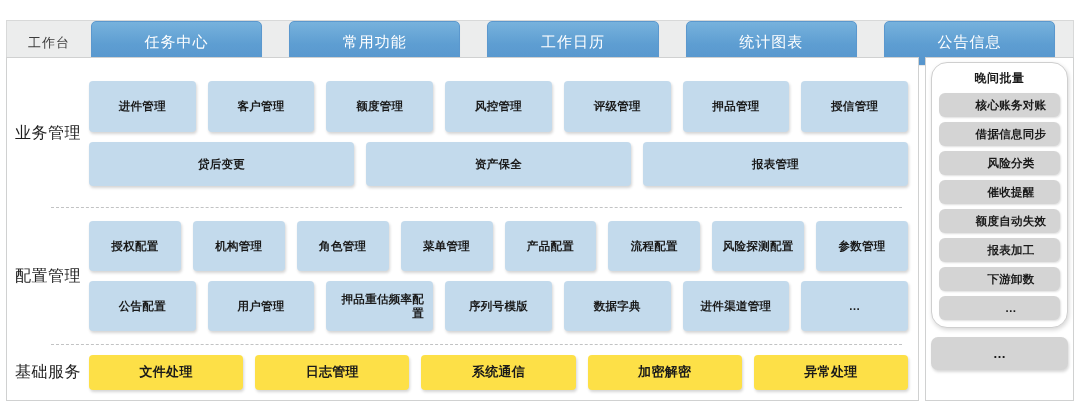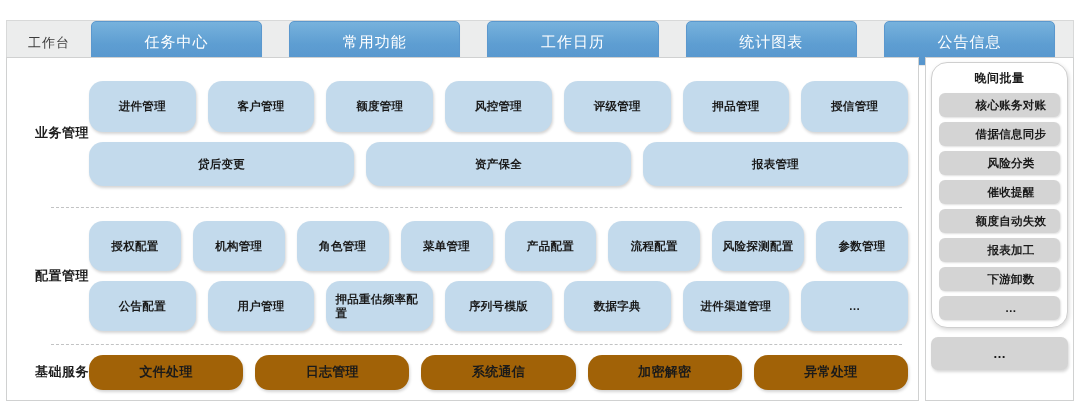--- a/index.html
+++ b/index.html
@@ -87,61 +87,61 @@
 
   .divider {
     height: 0;
     border-top: 1px dashed #c2c3c4;
     margin: 0 16px 0 44px;
   }
 
   .sec-title {
     flex: 0 0 74px;
     width: 74px;
-    font-size: 13px;
-    font-weight: bold;
+    font-size: 16px;
+    font-weight: normal;
     color: #1d1d1d;
-    text-align: right;
+    text-align: left;
     letter-spacing: 0.5px;
     line-height: 1.3;
   }
   .sec-rows {
     flex: 1 1 auto;
     display: flex;
     flex-direction: column;
     justify-content: center;
     gap: 10px;
     height: 100%;
   }
   .row {
     display: flex;
     gap: 12px;
     align-items: stretch;
   }
 
   .tile {
     flex: 1 1 0;
     min-width: 0;
-    border-radius: 14px;
-    display: flex;
-    align-items: center;
-    justify-content: center;
-    text-align: left;
+    border-radius: 4px;
+    display: flex;
+    align-items: center;
+    justify-content: center;
+    text-align: right;
     font-size: 11.5px;
     font-weight: bold;
     color: #1a1a1a;
     letter-spacing: 0.3px;
     line-height: 1.25;
     cursor: pointer;
     box-sizing: border-box;
     padding: 2px 9px;
     box-shadow: 1px 2px 3px rgba(0,0,0,0.17);
   }
   .tile.blue { background: #c3daec; }
-  .tile.grey { background: #a16207; }
+  .tile.grey { background: #fde047; }
 
   .row-business-1 .tile { height: 51px; }
   .row-business-2 .tile { height: 44px; }
   .row-config .tile { height: 50px; }
   .row-basic .tile { height: 35px; font-size: 13px; }
 
   
   .rightcol {
     position: absolute;
     left: 925px;

